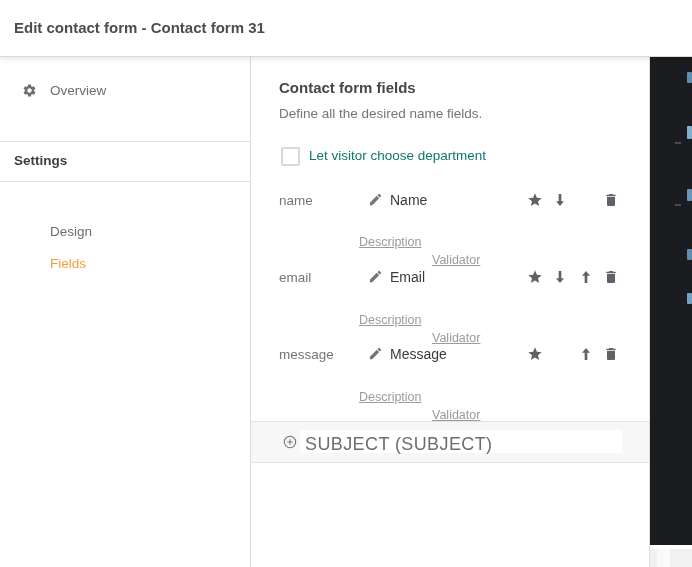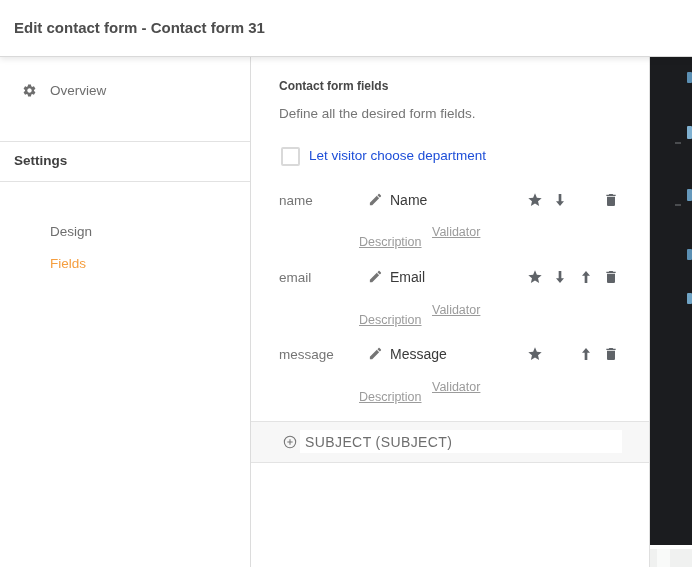--- a/index.html
+++ b/index.html
@@ -17,44 +17,44 @@
   .sb-icon{position:absolute;left:22px;top:4px;width:15px;height:15px;}
   .sb-icon svg{display:block;width:15px;height:15px;}
   .sb-label{position:absolute;left:50px;top:4px;font-size:13.5px;color:#6e6e6e;}
   .sb-section{position:absolute;left:14px;top:97px;font-size:13.5px;font-weight:bold;color:#3f3f3f;}
   .sb-divider{position:absolute;left:0;width:250px;height:0;border-top:1px solid #e2e2e2;}
   .sb-item.active .sb-label{color:#F59E3F;}
 
   
   .main{position:absolute;left:251px;top:56px;width:398px;height:511px;background:#fff;
         border-right:1px solid #dfdfdf;z-index:5;}
-  .m-title{position:absolute;left:28px;top:23px;font-size:12px;font-weight:bold;color:#474747;}
+  .m-title{position:absolute;left:28px;top:23px;font-size:15px;font-weight:bold;color:#474747;}
   .m-subtitle{position:absolute;left:28px;top:50px;font-size:13.5px;color:#757575;}
 
   .checkbox{position:absolute;left:30px;top:91px;width:15px;height:15px;border:2px solid #d9d9d9;
             border-radius:2px;background:#fff;cursor:pointer;}
-  .checkbox-label{position:absolute;left:58px;top:92px;font-size:13.5px;color:#1d4ed8;}
+  .checkbox-label{position:absolute;left:58px;top:92px;font-size:13.5px;color:#0f766e;}
 
   .f-key{position:absolute;left:28px;font-size:13.5px;color:#757575;}
   .f-edit{position:absolute;left:117px;width:15px;height:15px;cursor:pointer;}
   .f-edit svg{display:block;width:15px;height:15px;}
   .f-val{position:absolute;left:139px;font-size:14px;color:#3a3a3a;}
   .f-ic{position:absolute;width:16px;height:16px;cursor:pointer;}
   .f-ic svg{display:block;width:16px;height:16px;}
   .ic-star{left:276px;} .ic-down{left:301px;} .ic-up{left:327px;} .ic-trash{left:352px;}
   .f-link{position:absolute;font-size:12.5px;color:#9b9b9b;text-decoration:underline;cursor:pointer;}
-  .lnk-desc{left:108px;margin-top:10px;} .lnk-val{left:181px;}
+  .lnk-desc{left:108px;margin-top:10px;} .lnk-val{left:181px;margin-top:28px;}
 
   
   .add-row{position:absolute;left:0;top:365px;width:398px;height:40px;background:#f7f7f7;
            border-top:1px solid #e3e3e3;border-bottom:1px solid #e3e3e3;cursor:pointer;}
   .add-icon{position:absolute;left:31px;top:12px;width:16px;height:16px;}
   .add-icon svg{display:block;width:16px;height:16px;}
   .add-input{position:absolute;left:49px;top:8px;width:322px;height:23px;background:#fff;}
-  .add-label{position:absolute;left:5px;top:4px;font-size:14px;color:#6e6e6e;letter-spacing:.4px;}
+  .add-label{position:absolute;left:5px;top:4px;font-size:18px;color:#6e6e6e;letter-spacing:.4px;}
 
   
   .dark-strip{position:absolute;left:650px;top:56px;width:42px;height:489px;background:#1b1c1f;z-index:8;}
   .frag{position:absolute;border-radius:1px;}
   .dash{position:absolute;background:#4a4c4f;height:2px;width:6px;left:25px;}
 
   .corner{position:absolute;left:650px;top:545px;width:42px;height:22px;background:#fff;}
   .corner-gray{position:absolute;left:0;top:4px;width:42px;height:18px;background:#f0f1f0;}
   .corner-light{position:absolute;left:7px;top:0;width:13px;height:18px;background:#f9faf9;}
 </style>
@@ -87,21 +87,21 @@
       <span class="sb-label">Design</span>
     </div>
 
     <div class="sb-item active" style="top:196px;">
       <span class="sb-label">Fields</span>
     </div>
   </div>
 
   <div class="main">
     <div class="m-title">Contact form fields</div>
-    <div class="m-subtitle">Define all the desired form fields.</div>
+    <div class="m-subtitle">Define all the desired name fields.</div>
 
     <div class="checkbox"></div>
     <div class="checkbox-label">Let visitor choose department</div>
 
     <div class="f-key" style="top:137px;">name</div>
     <span class="f-edit" style="top:136px;">
       <svg viewBox="0 0 24 24" fill="#757575">
           <path d="M3 17.25V21h3.75L17.81 9.94l-3.75-3.75L3 17.25zM20.71 7.04c.39-.39.39-1.02 0-1.41l-2.34-2.34c-.39-.39-1.02-.39-1.41 0l-1.83 1.83 3.75 3.75 1.83-1.83z"></path>
         </svg>
     </span>

